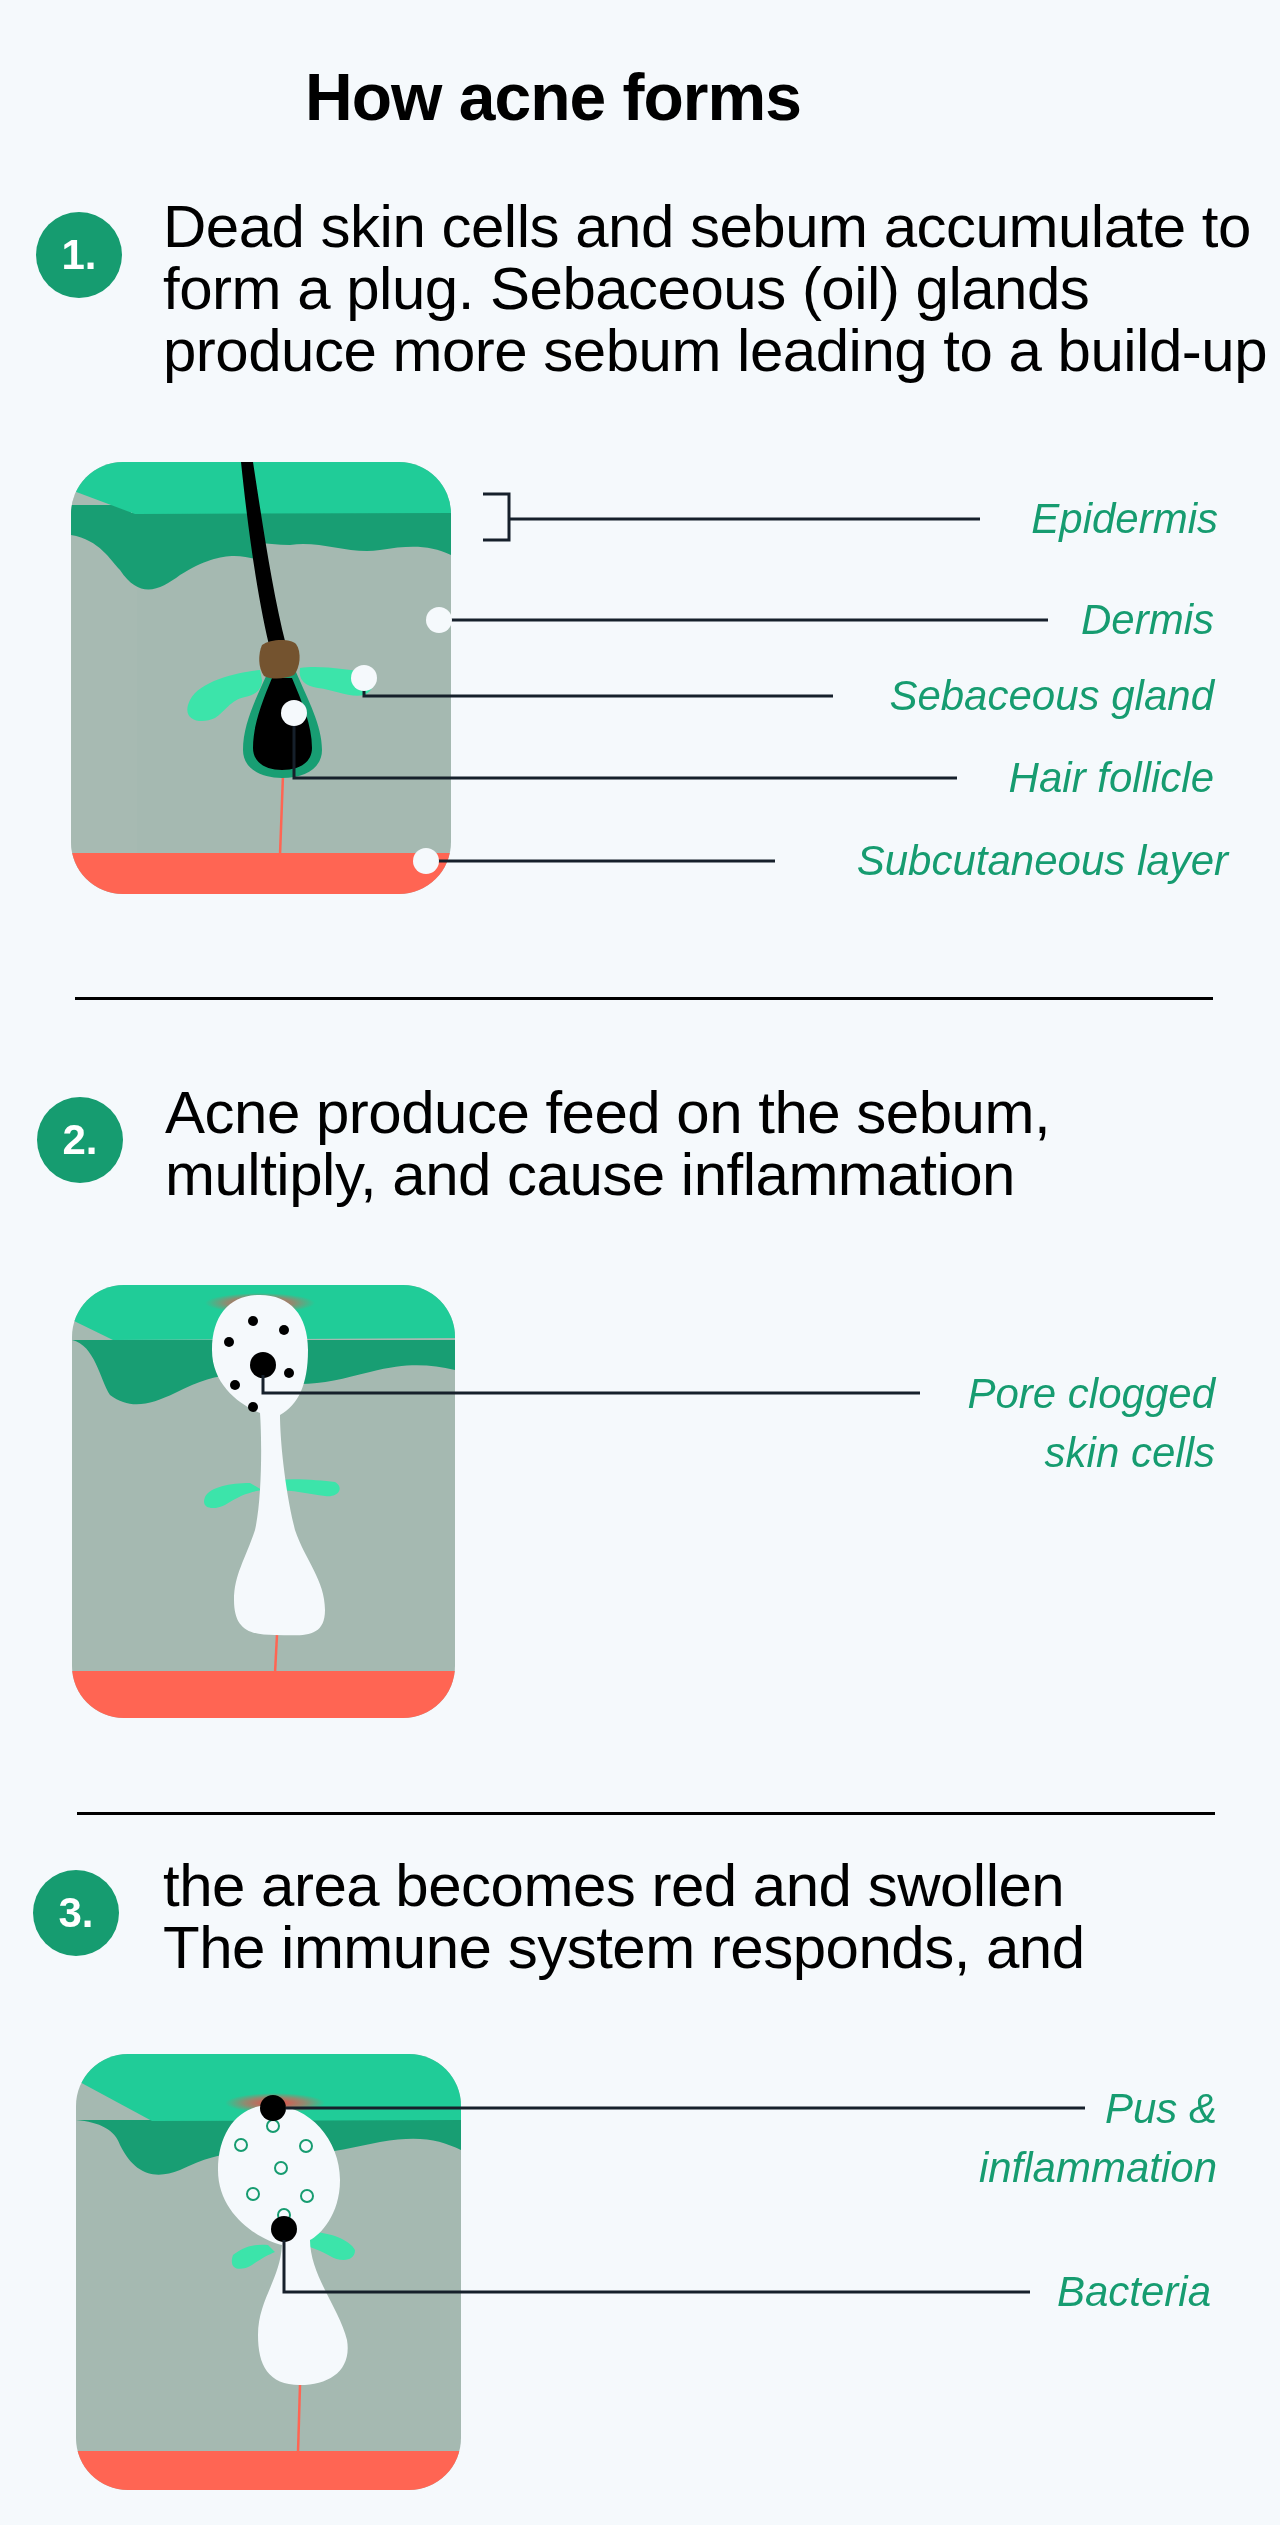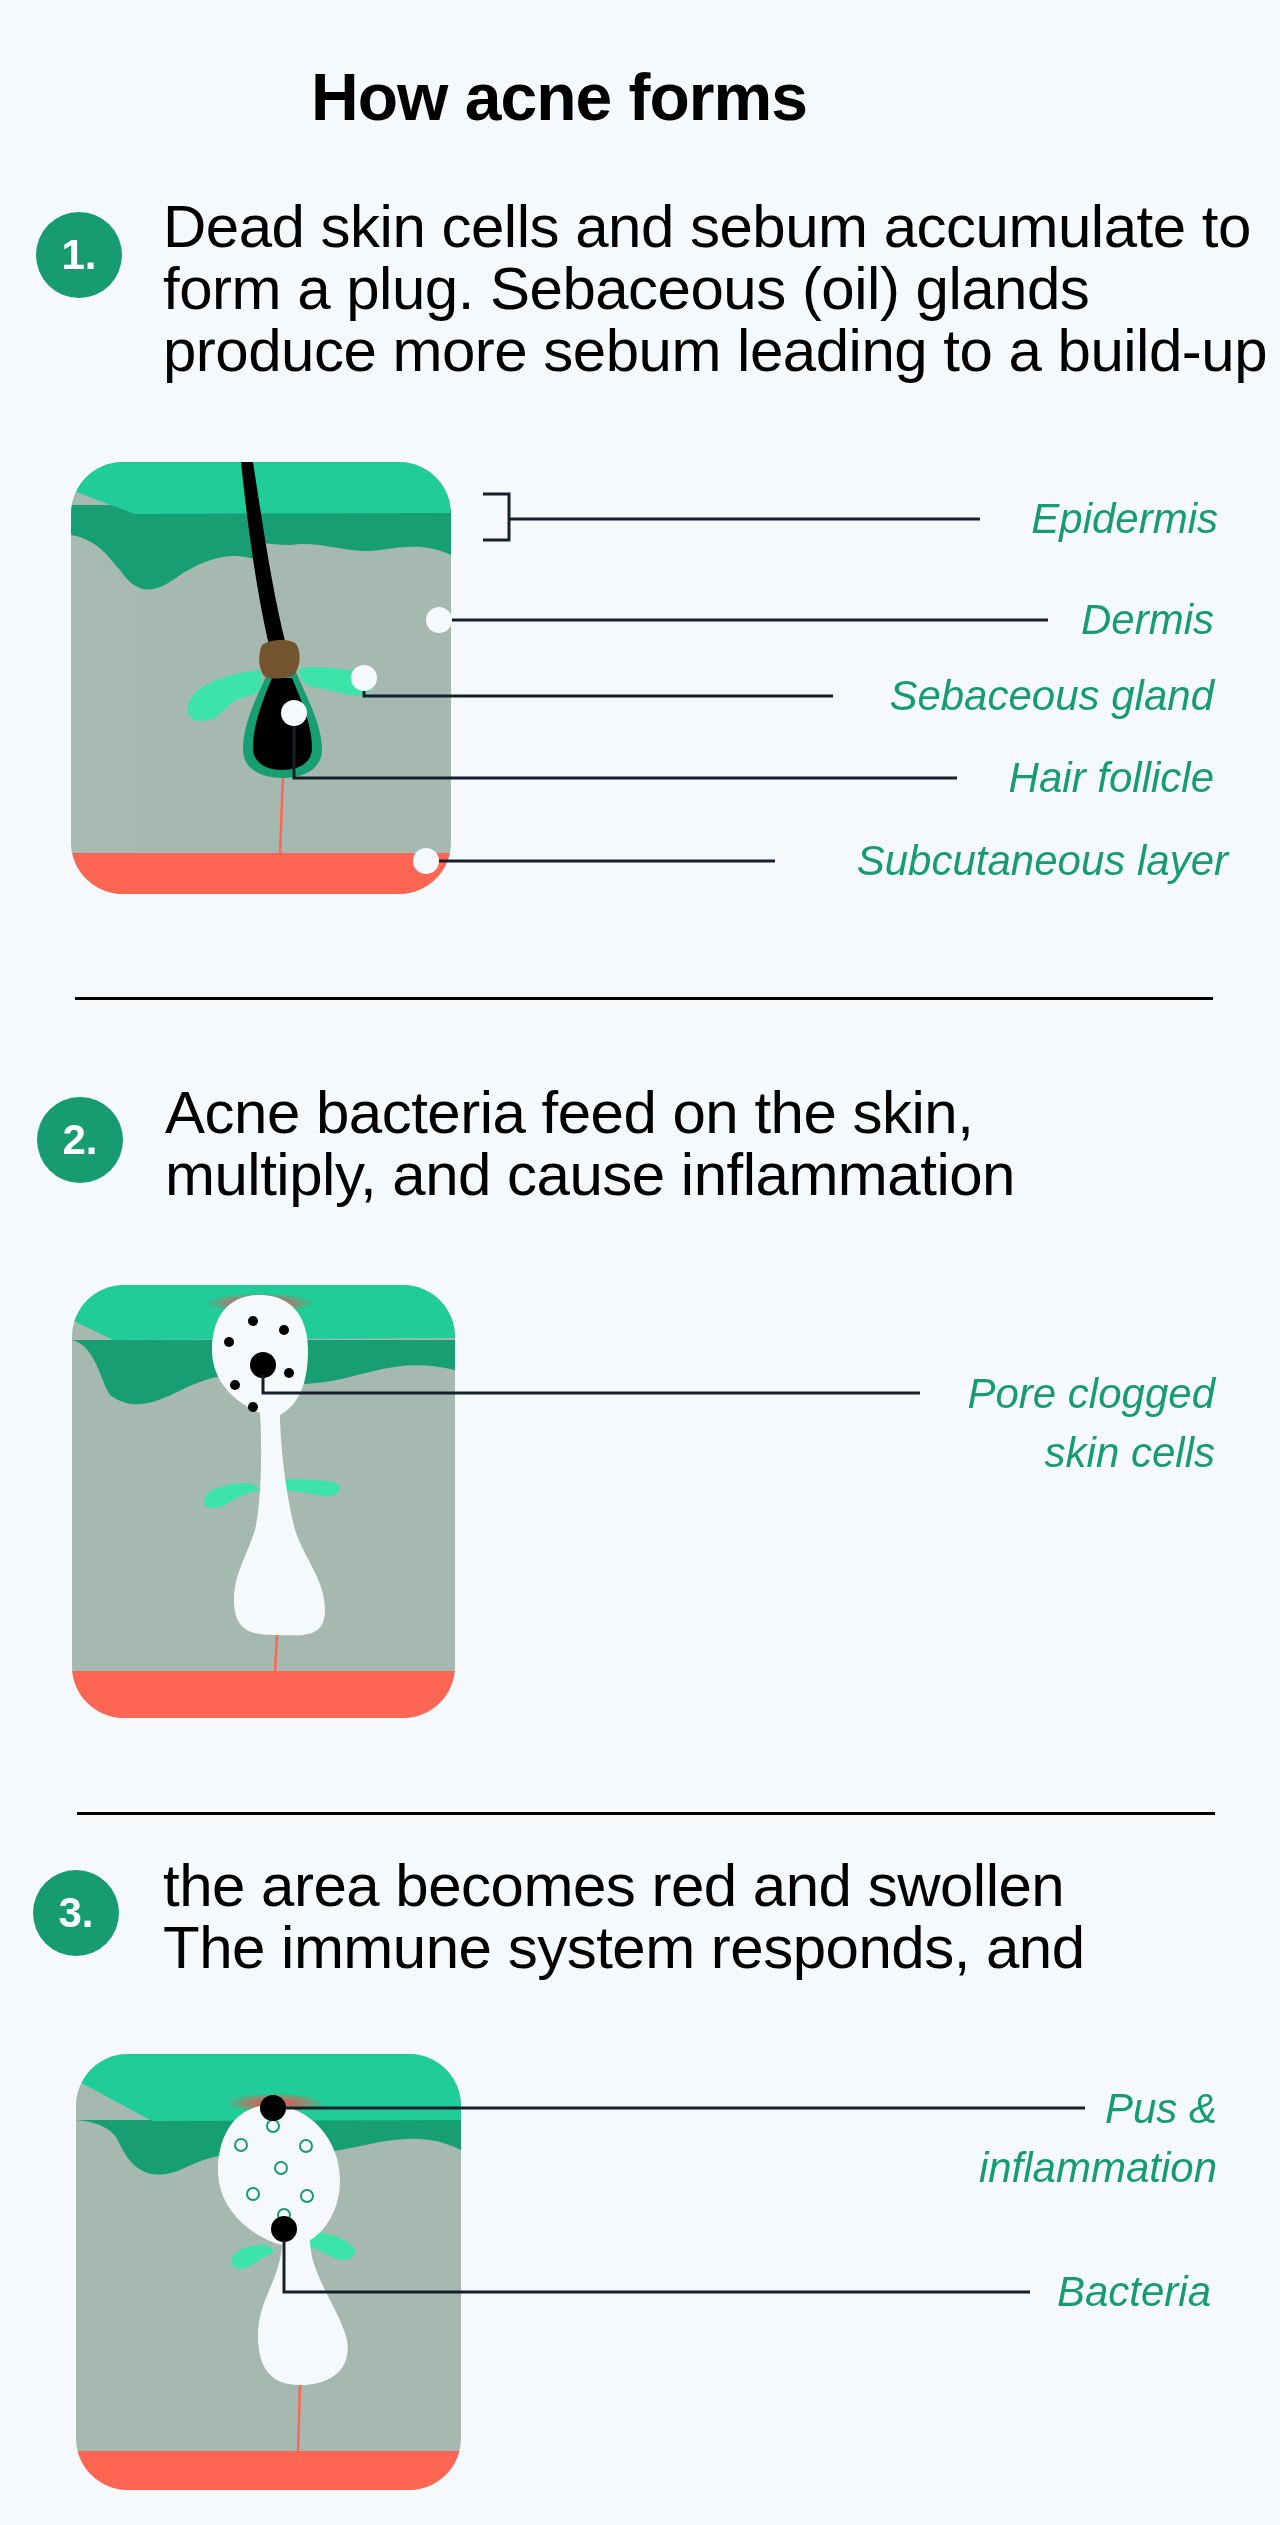--- a/index.html
+++ b/index.html
@@ -5,21 +5,21 @@
   html, body { margin: 0; padding: 0; }
   body {
     width: 1280px; height: 2525px;
     background: #f5f9fc;
     position: relative;
     overflow: hidden;
     font-family: "Liberation Sans", "DejaVu Sans", sans-serif;
     color: #000;
   }
   .title {
-    position: absolute; left: 14px; width: 1090px; top: 52px;
+    position: absolute; left: 8px; width: 1090px; top: 52px;
     text-align: center; font-size: 66px; font-weight: 700;
     letter-spacing: -1px; line-height: 90px;
   }
   .step-badge {
     position: absolute; width: 86px; height: 86px; border-radius: 50%;
     background: #169c70; color: #fff;
     font-size: 42px; font-weight: 700;
     display: flex; align-items: center; justify-content: center;
   }
   .step-text {
@@ -161,21 +161,21 @@
 <div class="label" style="right:62px; top:490px;">Epidermis</div>
 <div class="label" style="right:66px; top:591px;">Dermis</div>
 <div class="label" style="right:66px; top:667px;">Sebaceous gland</div>
 <div class="label" style="right:66px; top:749px;">Hair follicle</div>
 <div class="label" style="right:52px; top:832px;">Subcutaneous  layer</div>
 
 <div class="divider" style="left:75px; width:1138px; top:997px;"></div>
 
 <div class="step-badge" style="left:37px; top:1097px;">2.</div>
 <div class="step-text" style="left:157px; top:1082px;">
-  <div>Acne bacteria feed on the skin,</div>
+  <div>Acne produce feed on the sebum,</div>
   <div>multiply, and cause inflammation</div>
 </div>
 
 <div class="label" style="right:65px; top:1364px; line-height:59px;">
   <div>Pore clogged</div>
   <div>skin cells</div>
 </div>
 
 <div class="divider" style="left:77px; width:1138px; top:1812px;"></div>
 

